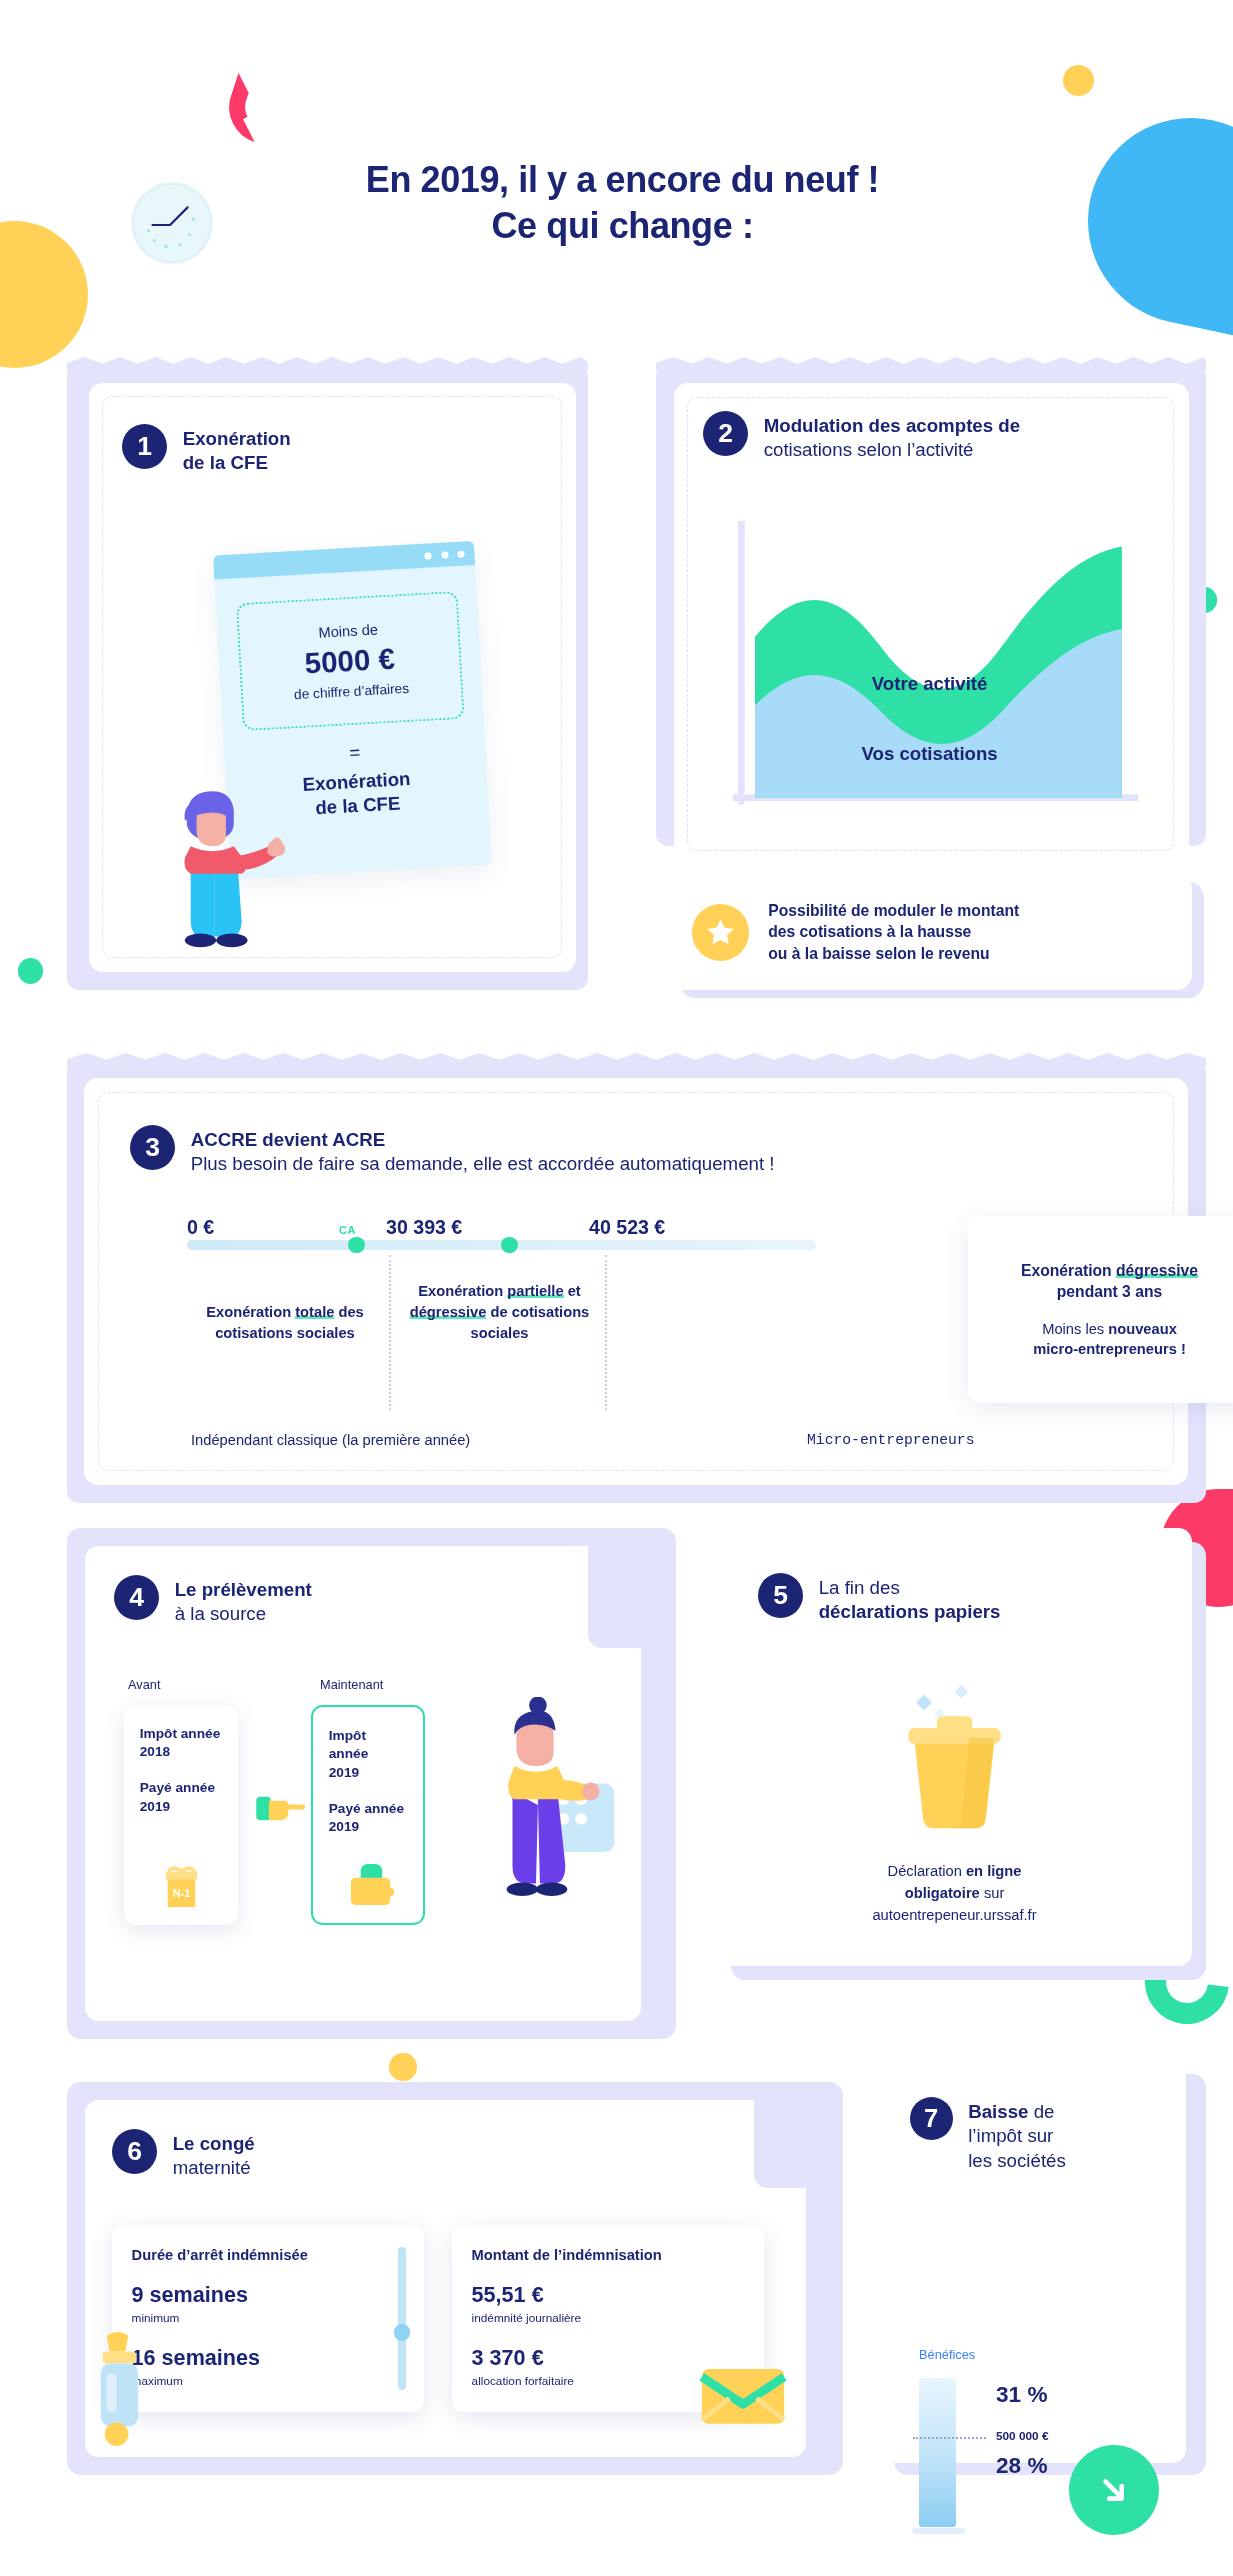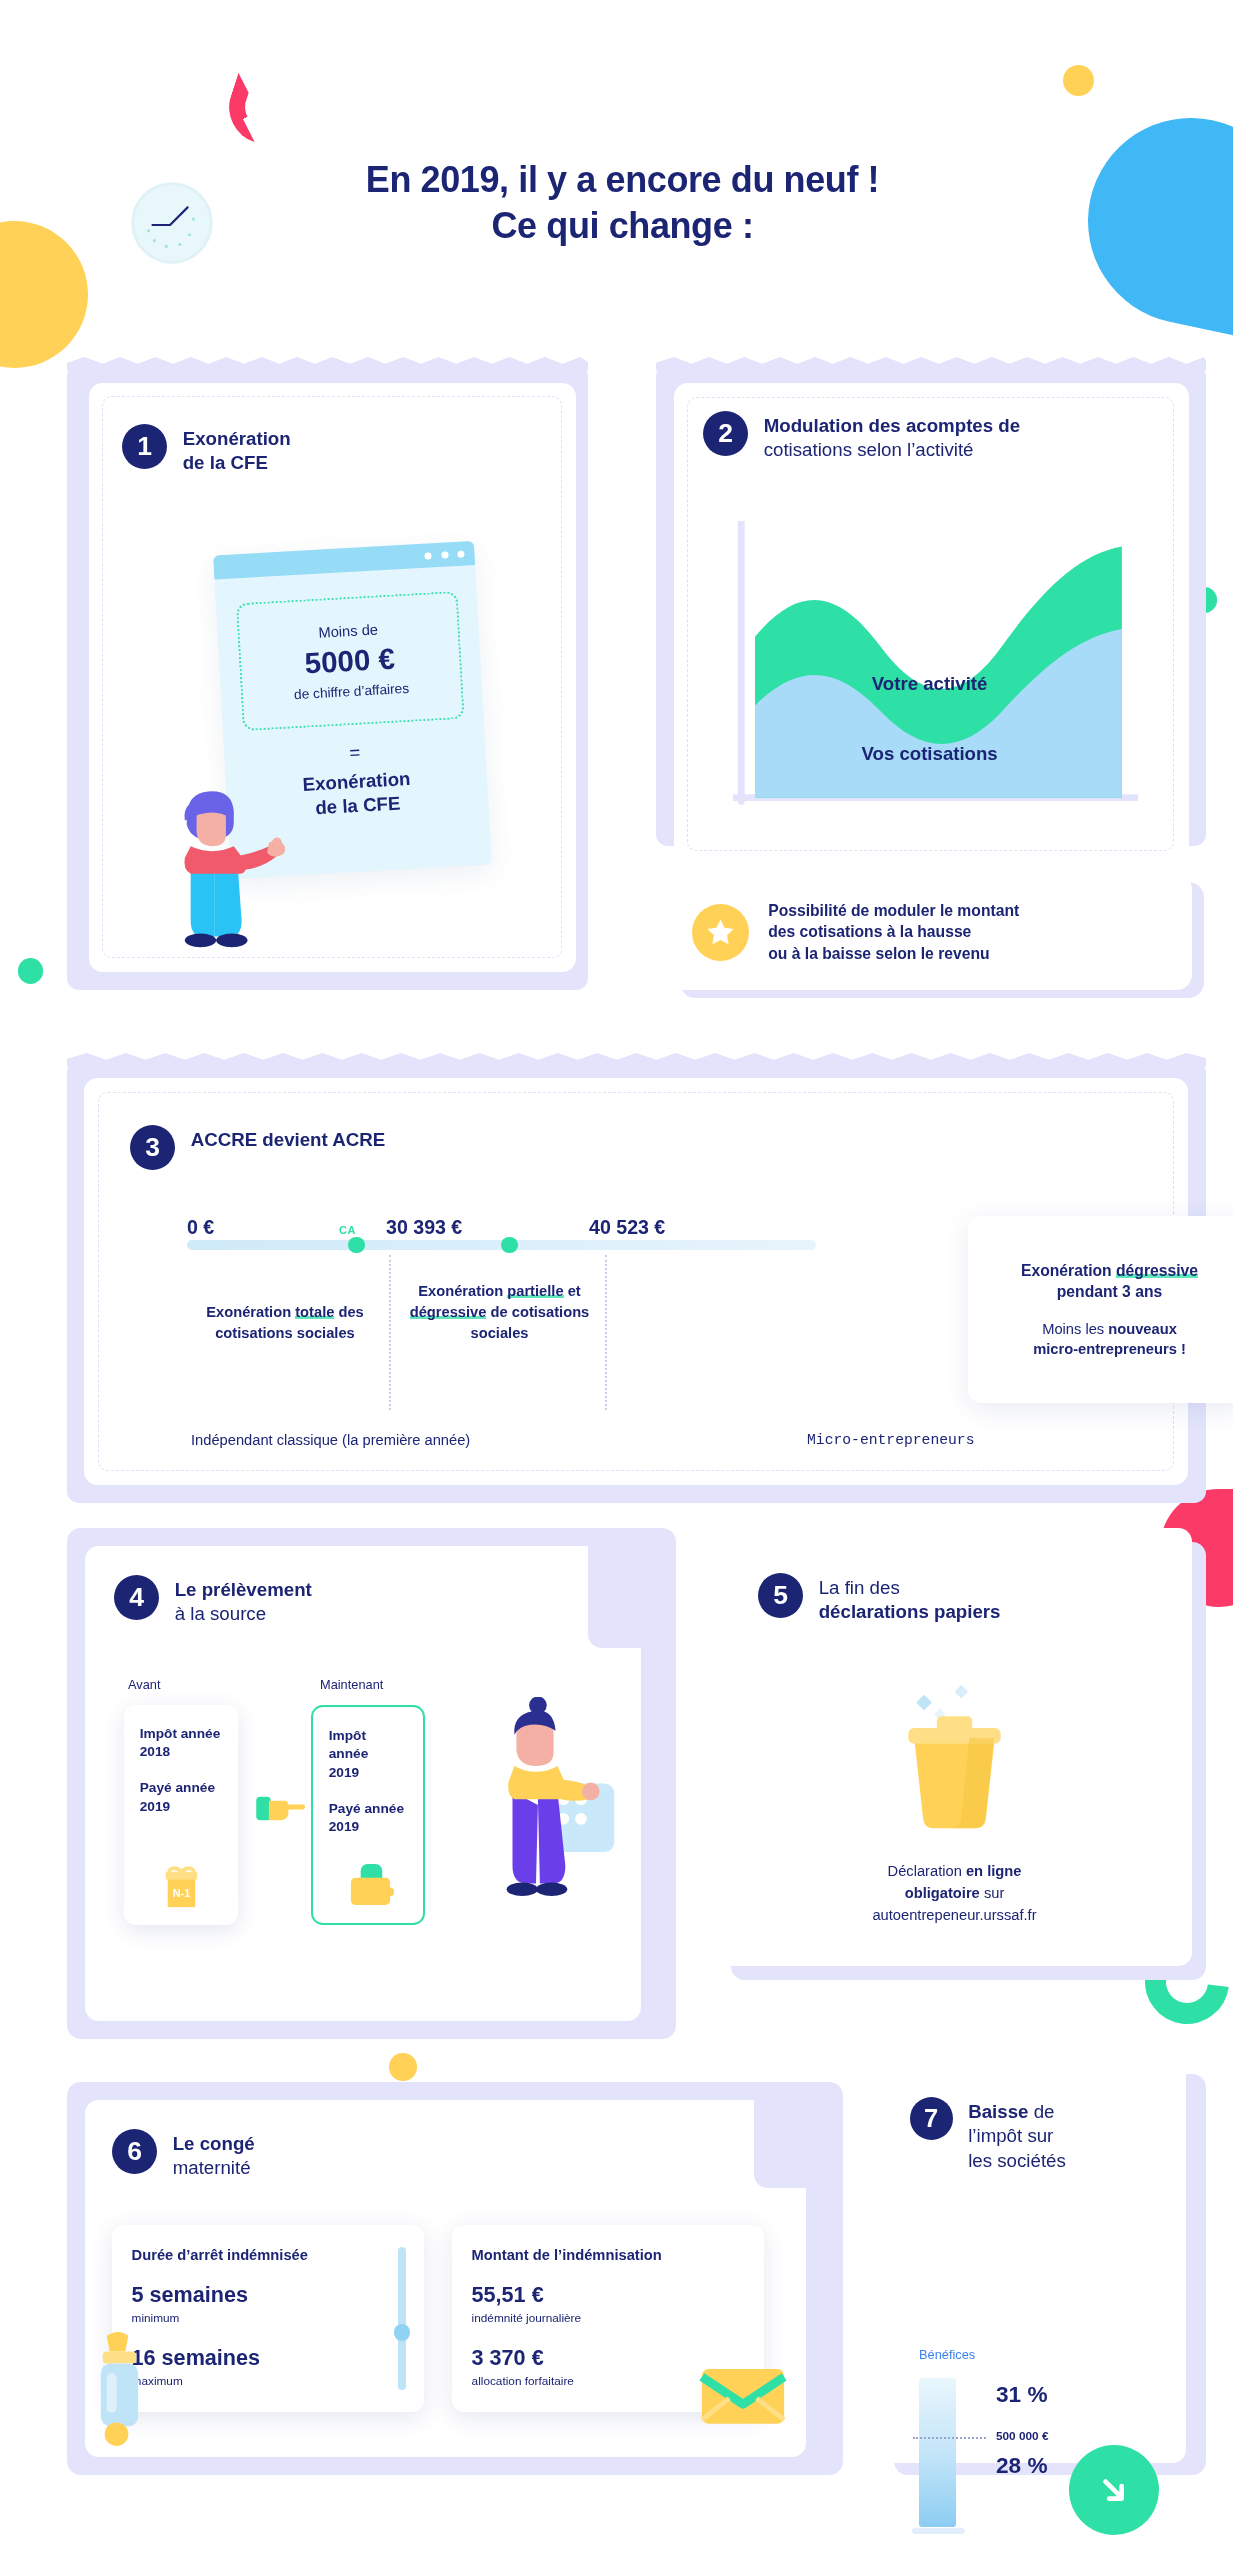--- a/index.html
+++ b/index.html
@@ -344,20 +344,21 @@
       </svg>
     </div>
   </div>
   <div id="card3w"></div>
   <div class="dashborder" id="card3dash"></div>
 
   <div class="head-row hrow" style="position:absolute;left:130px;top:1125px;">
     <div class="badge">3</div>
     <div class="head-text">
       <span class="b">ACCRE devient ACRE</span>
+      <span class="n">Plus besoin de faire sa demande, elle est accordée automatiquement !</span>
     </div>
   </div>
 
   <div class="tick-label" style="left:187px;top:1216px;">0 €</div>
   <div class="ca-label" style="left:339px;top:1224px;">CA</div>
   <div class="tick-label" style="left:386px;top:1216px;">30 393 €</div>
   <div class="tick-label" style="left:589px;top:1216px;">40 523 €</div>
 
   <div class="scale-wrap">
     <div class="scale-bar"></div>
@@ -495,21 +496,21 @@
     <div class="head-row hrow">
       <div class="badge">6</div>
       <div class="head-text">
         <span class="b">Le congé</span>
         <span class="n">maternité</span>
       </div>
     </div>
 
     <div class="panel" style="left:45px;top:143px;width:312px;height:187px;">
       <div class="p-title">Durée d’arrêt indémnisée</div>
-      <div class="p-big">5 semaines</div>
+      <div class="p-big">9 semaines</div>
       <div class="p-sm">minimum</div>
       <div class="p-gap"></div>
       <div class="p-big">16 semaines</div>
       <div class="p-sm">maximum</div>
       <div class="slider">
         <div class="knob"></div>
       </div>
     </div>
 
     <div class="panel" style="left:385px;top:143px;width:312px;height:187px;">

